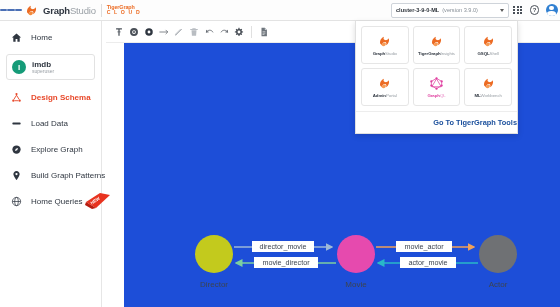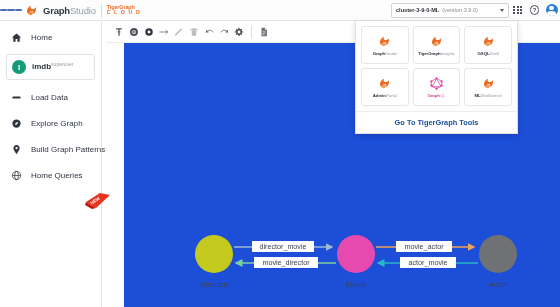--- a/index.html
+++ b/index.html
@@ -63,21 +63,21 @@
     height:38px; border:1px solid #e6e6e6; border-radius:3px; background:#fff;
     display:flex; flex-direction:column; align-items:center; justify-content:center;
     cursor:pointer; gap:2px;
   }
   .tool-tile .tico { width:15px;height:15px; }
   .tool-label { font-size:4.4px; letter-spacing:-0.1px; white-space:nowrap; }
   .tool-label .tb { font-weight:bold; color:#2f3640; }
   .tool-label .tg { color:#9aa0a6; }
   .tool-label.pinkL .tb { color:#e040a0; }
   .tool-label.pinkL .tg { color:#e77ec0; }
-  .tools-footer { border-top:1px solid #ededed; height:22px; display:flex; align-items:center; justify-content:center; cursor:pointer;}
+  .tools-footer { border-top:1px solid #ededed; height:22px; display:flex; align-items:center; justify-content:flex-end; cursor:pointer;}
   .tools-footer span { font-size:7.4px; font-weight:bold; color:#1a4f9c; }
 
   
   .sidebar {
     position:absolute; left:0; top:21px; width:102px; height:286px;
     background:#fff; border-right:1px solid #e6e6e6; z-index:20;
     padding-top:3px;
   }
   .nav-item {
     height:26px; display:flex; align-items:center; padding-left:10px; cursor:pointer; gap:8px;
@@ -88,21 +88,21 @@
   .nav-label { white-space:nowrap; }
 
   .graph-card {
     margin:4px 6px 4px 6px; height:26px; border:1px solid #e2e2e2; border-radius:3px;
     display:flex; align-items:center; padding-left:5px; gap:6px; cursor:pointer; background:#fff;
   }
   .gc-avatar {
     width:14px;height:14px;border-radius:50%;background:#159b78;color:#fff;
     font-size:8px; display:flex;align-items:center;justify-content:center; font-weight:600; flex:0 0 14px;
   }
-  .gc-text { display:flex; flex-direction:row; line-height:1.15; }
+  .gc-text { display:flex; flex-direction:column; line-height:1.15; }
   .gc-name { font-size:8px; font-weight:bold; color:#2f3640; }
   .gc-role { font-size:5px; color:#9aa0a6; }
 
   .ribbon {
     position:absolute; left:85px; top:172px; width:26px; height:16px; pointer-events:none;
   }
 
   
   .main-toolbar {
     position:absolute; left:106px; top:21px; width:454px; height:22px;
@@ -266,20 +266,31 @@
     </div>
 
     <div class="graph-card">
       <span class="gc-avatar">I</span>
       <span class="gc-text">
         <span class="gc-name">imdb</span>
         <span class="gc-role">superuser</span>
       </span>
     </div>
 
+    <div class="nav-item active">
+      <span class="nav-ico">
+        <svg width="11" height="11" viewBox="0 0 24 24" fill="none" stroke="#e8492b" stroke-width="2">
+          <circle cx="12" cy="4.5" r="2.4" fill="#e8492b" stroke="none"></circle>
+          <circle cx="5" cy="19" r="2.4" fill="#e8492b" stroke="none"></circle>
+          <circle cx="19" cy="19" r="2.4" fill="#e8492b" stroke="none"></circle>
+          <path d="M12 7 L6 16.6 M12 7 L18 16.6 M7.4 19 h9.2"></path>
+        </svg>
+      </span>
+      <span class="nav-label">Design Schema</span>
+    </div>
 
 
     <div class="nav-item">
       <span class="nav-ico">
         <svg width="11" height="11" viewBox="0 0 24 24" fill="#2f3640">
             <rect x="3" y="10" width="18" height="4" rx="1.6"></rect>
           </svg>
       </span>
       <span class="nav-label">Load Data</span>
     </div>

